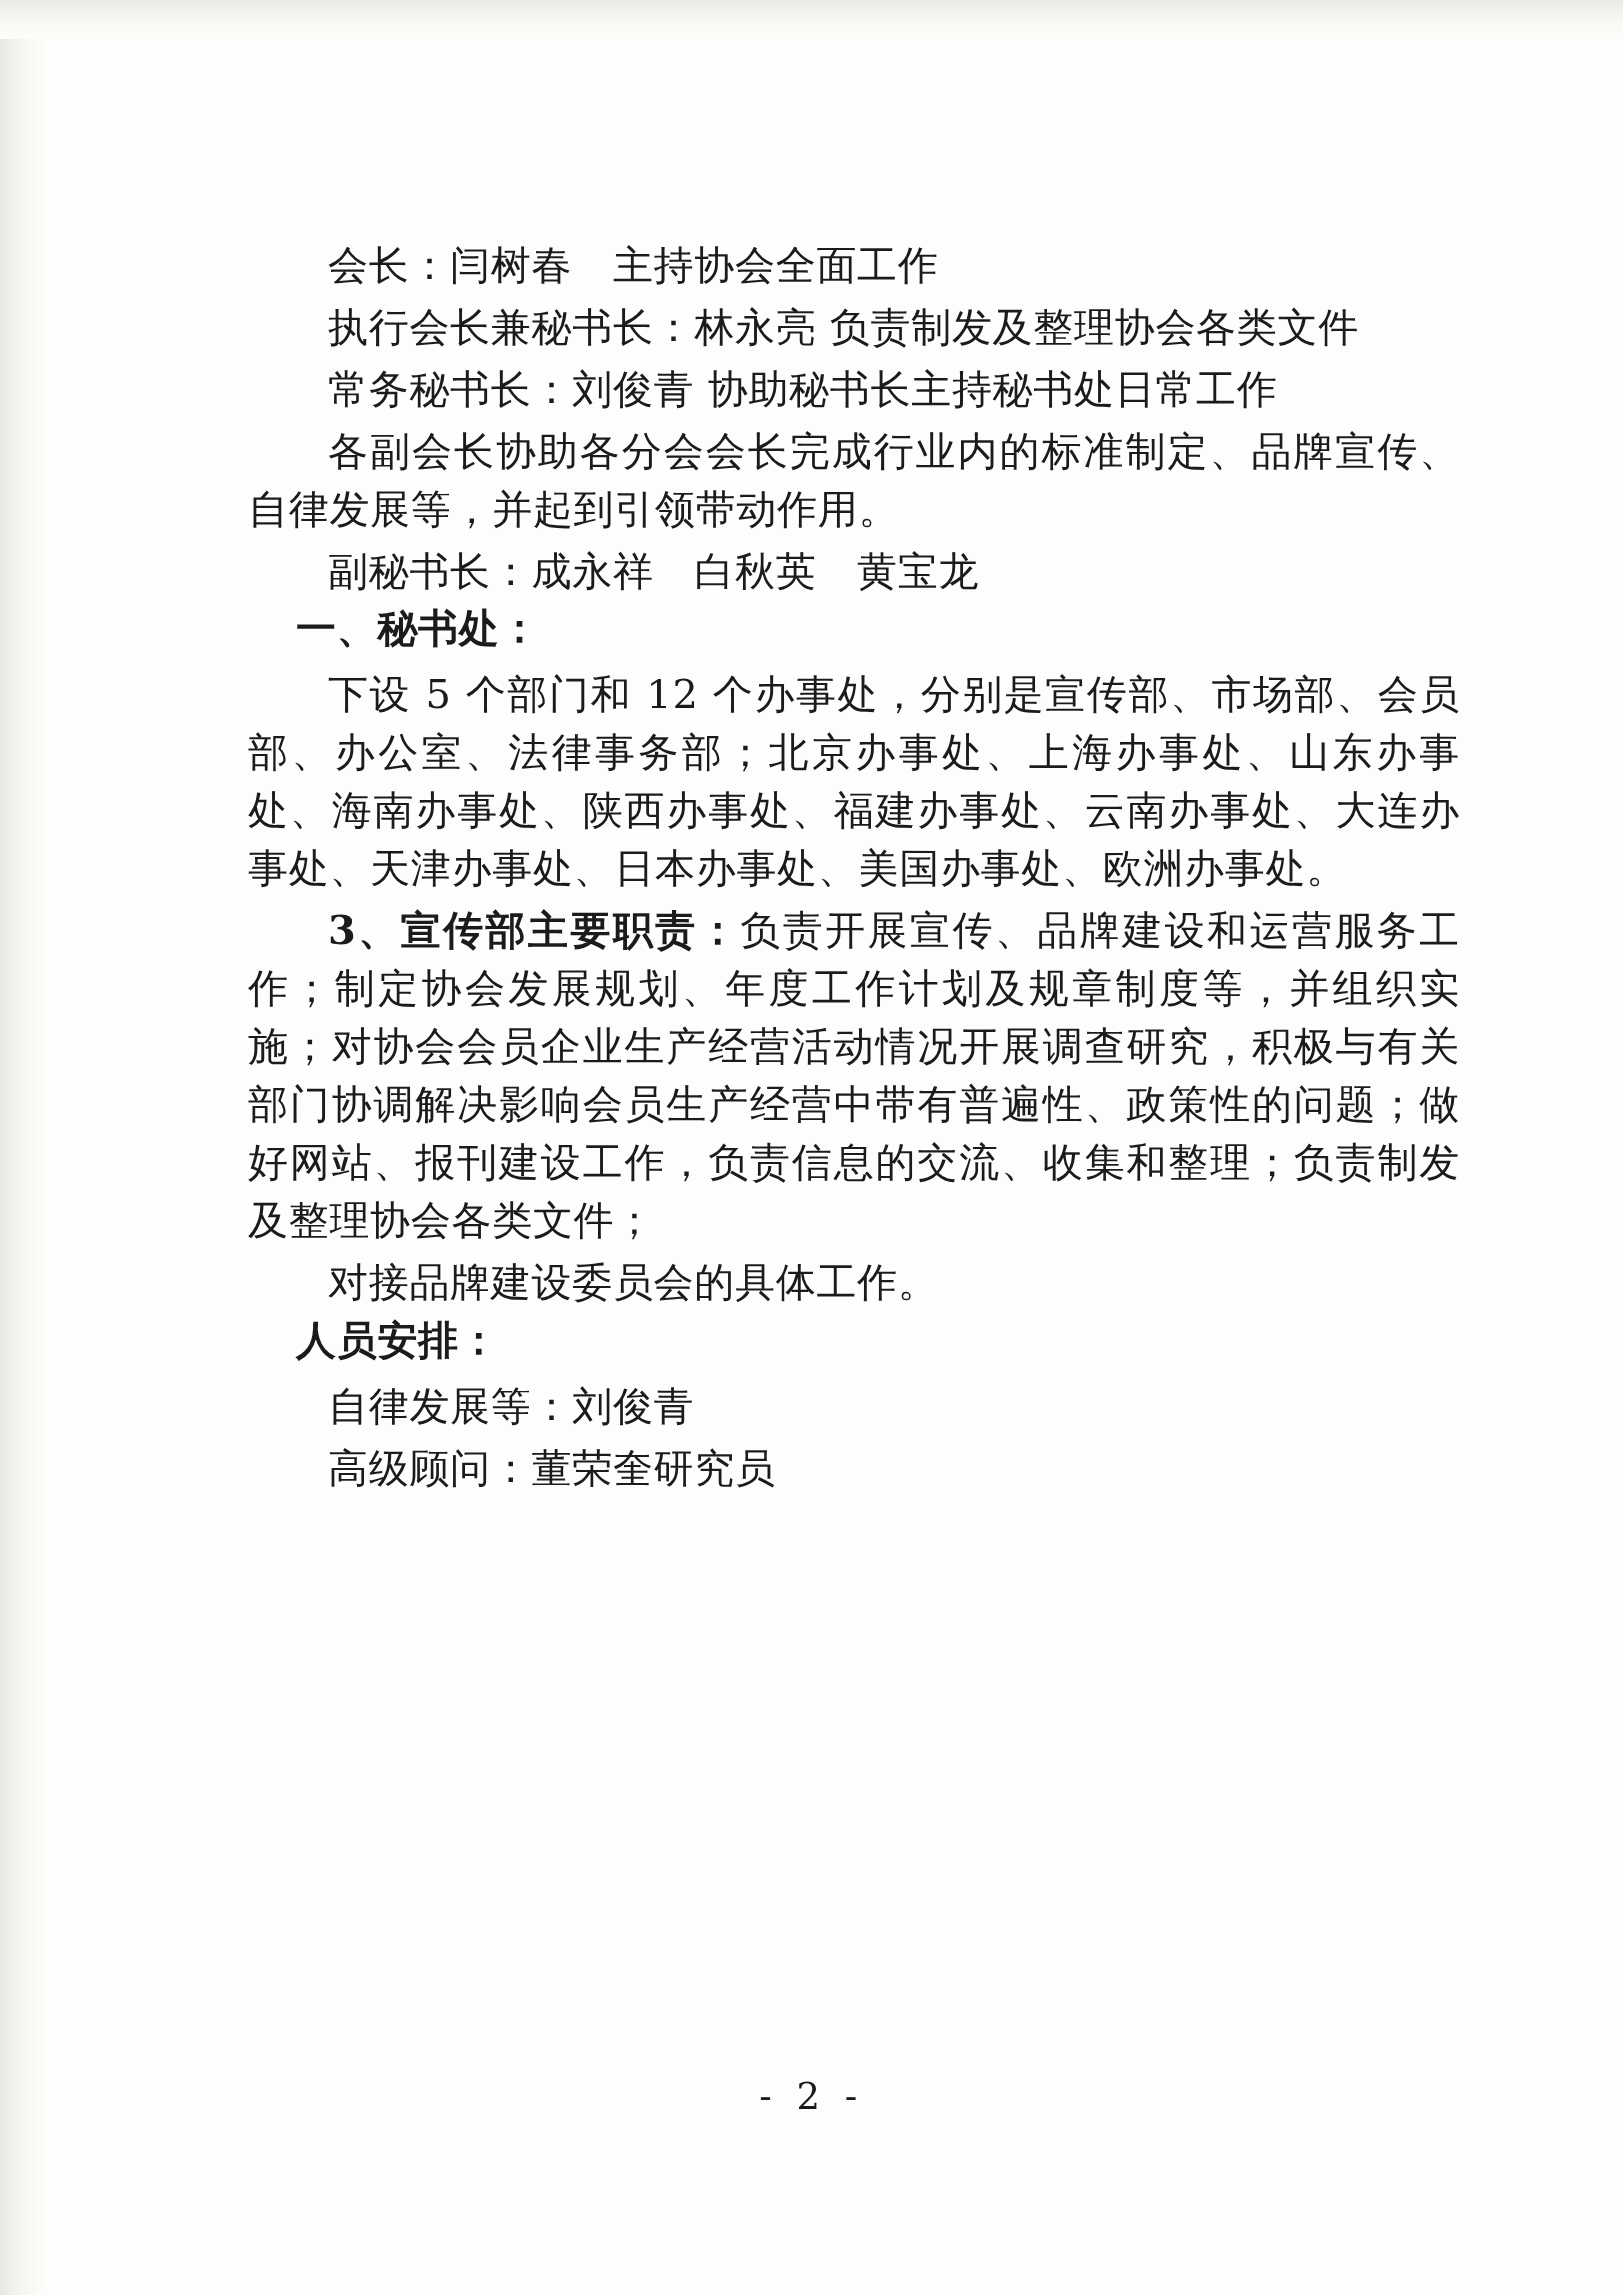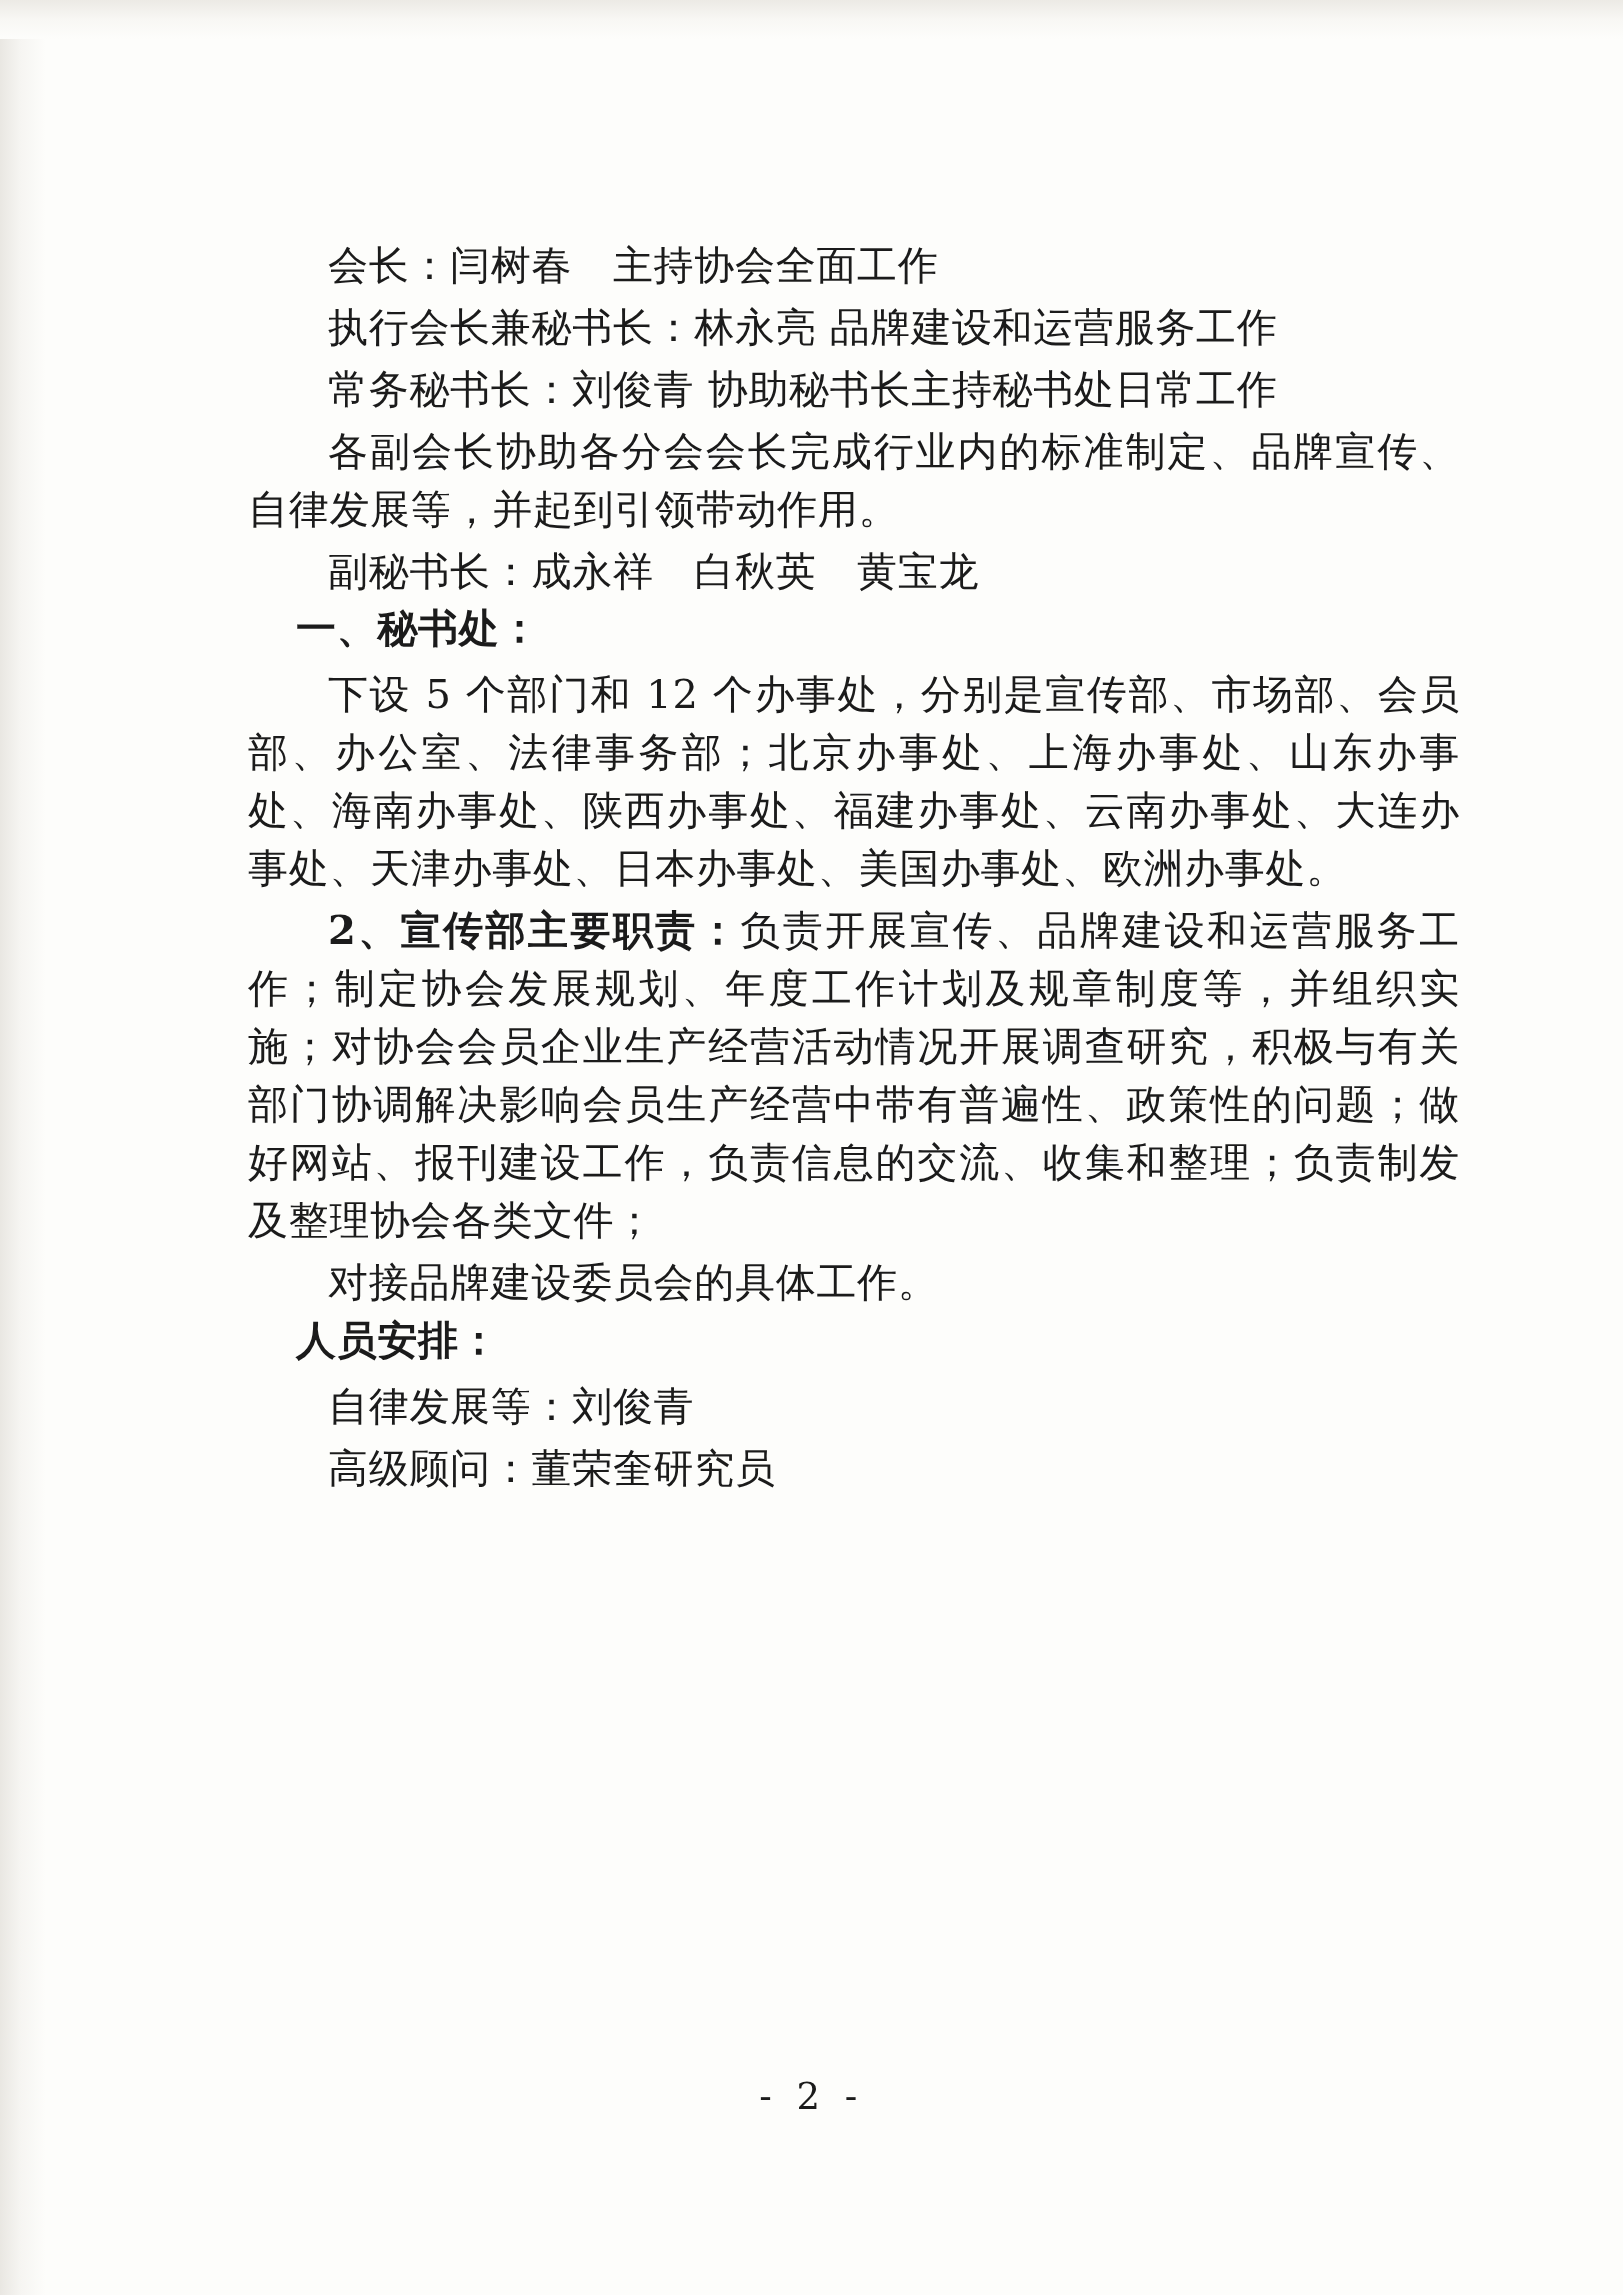--- a/index.html
+++ b/index.html
@@ -74,33 +74,33 @@
 <body>
 
 <div class="page">
   <div class="scan-edge-left"></div>
   <div class="scan-edge-top"></div>
 
   <div class="doc-body">
 
     <p class="indent">会长：闫树春　主持协会全面工作</p>
 
-    <p class="indent">执行会长兼秘书长：林永亮 品牌建设和运营服务工作</p>
+    <p class="indent">执行会长兼秘书长：林永亮 负责制发及整理协会各类文件</p>
 
     <p class="indent">常务秘书长：刘俊青 协助秘书长主持秘书处日常工作</p>
 
     <p class="indent">各副会长协助各分会会长完成行业内的标准制定、品牌宣传、自律发展等，并起到引领带动作用。</p>
 
     <p class="indent">副秘书长：成永祥　白秋英　黄宝龙</p>
 
     <p class="heading">一、秘书处：</p>
 
     <p class="indent">下设 5 个部门和 12 个办事处，分别是宣传部、市场部、会员部、办公室、法律事务部；北京办事处、上海办事处、山东办事处、海南办事处、陕西办事处、福建办事处、云南办事处、大连办事处、天津办事处、日本办事处、美国办事处、欧洲办事处。</p>
 
-    <p class="indent"><span class="inline-bold">2、宣传部主要职责：</span><span>负责开展宣传、品牌建设和运营服务工作；制定协会发展规划、年度工作计划及规章制度等，并组织实施；对协会会员企业生产经营活动情况开展调查研究，积极与有关部门协调解决影响会员生产经营中带有普遍性、政策性的问题；做好网站、报刊建设工作，负责信息的交流、收集和整理；负责制发及整理协会各类文件；</span></p>
+    <p class="indent"><span class="inline-bold">3、宣传部主要职责：</span><span>负责开展宣传、品牌建设和运营服务工作；制定协会发展规划、年度工作计划及规章制度等，并组织实施；对协会会员企业生产经营活动情况开展调查研究，积极与有关部门协调解决影响会员生产经营中带有普遍性、政策性的问题；做好网站、报刊建设工作，负责信息的交流、收集和整理；负责制发及整理协会各类文件；</span></p>
 
     <p class="indent">对接品牌建设委员会的具体工作。</p>
 
     <p class="heading">人员安排：</p>
 
     <p class="indent">自律发展等：刘俊青</p>
 
     <p class="indent">高级顾问：董荣奎研究员</p>
 
 

